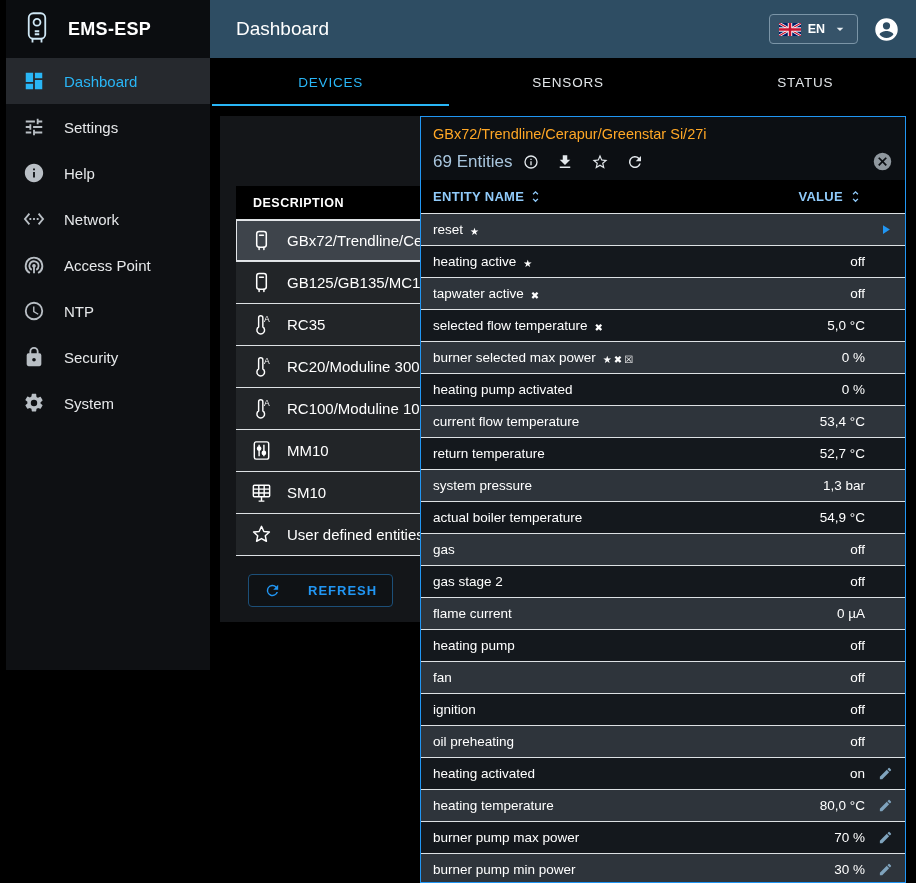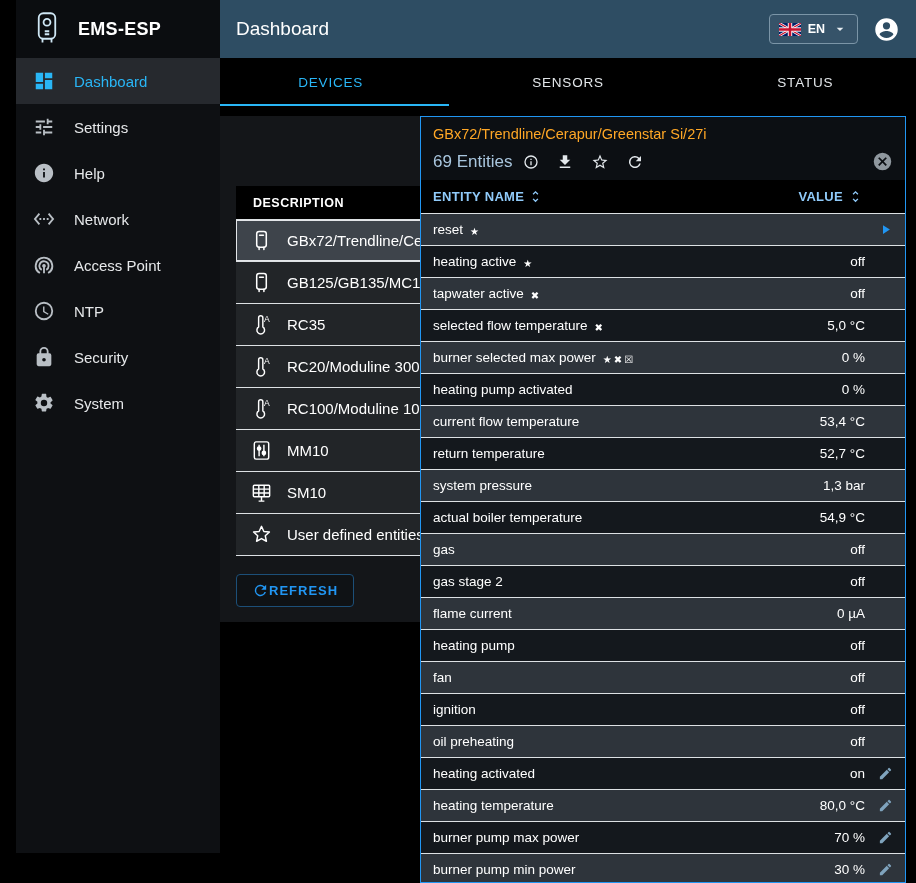--- a/index.html
+++ b/index.html
@@ -1,20 +1,20 @@
 <!DOCTYPE html>
 <html><head>
 <meta charset="utf-8">
 <style>
   *{box-sizing:border-box;margin:0;padding:0}
   html,body{width:916px;height:883px;background:#000;color:#fff;
     font-family:"Liberation Sans",sans-serif;overflow:hidden;position:relative}
 
   
-  .sidebar{position:absolute;left:16px;top:0;width:204px;height:853px;background:#0e1013;z-index:5}
+  .sidebar{position:absolute;left:6px;top:0;width:204px;height:670px;background:#0e1013;z-index:5}
   .brand{height:58px;display:flex;align-items:center;gap:13px;padding:0 13px;background:#0b0d10}
   .brand-icon{width:36px;height:36px;color:#cfe7f5;display:flex}
   .brand-title{font-size:18px;font-weight:bold;letter-spacing:.3px}
   .nav-item{height:46px;display:flex;align-items:center;gap:19px;padding:0 17px;color:#e6e8ea;cursor:pointer}
   .nav-item .nav-icon{width:22px;height:22px;color:#b9bfc5;display:flex;flex:none}
   .nav-item.active{background:#26292e;color:#29b6f6}
   .nav-item.active .nav-icon{color:#29b6f6}
   .nav-label{font-size:15px}
 
   
@@ -37,21 +37,21 @@
 
   
   .content-card{position:absolute;left:220px;top:116px;width:686px;height:506px;background:#141619;z-index:1}
   .devices{position:absolute;left:236px;top:186px;width:470px;z-index:2}
   .devices-header{height:34px;background:#000;display:flex;align-items:center;padding-left:17px;
     font-size:12.5px;font-weight:bold;letter-spacing:.5px;border-bottom:1px solid #dde1e4}
   .drow{height:42px;background:#222528;display:flex;align-items:center;gap:14px;padding-left:14px;
     border-bottom:1px solid #dde1e4;font-size:15px;cursor:pointer;white-space:nowrap;overflow:hidden}
   .drow .dicon{width:23px;height:23px;color:#fff;display:flex;flex:none}
   .drow.selected{background:#3e444b;box-shadow:inset 0 0 0 1px #e3e6e9}
-  .refresh-btn{position:absolute;left:236px;top:574px;height:33px;display:flex;align-items:center;gap:0;
+  .refresh-btn{position:absolute;left:248px;top:574px;height:33px;display:flex;align-items:center;gap:27px;
     padding:0 15px;border:1px solid #1c4f78;border-radius:4px;color:#2196f3;font-size:13px;font-weight:bold;
     letter-spacing:1px;background:#0f1215;cursor:pointer;z-index:2}
   .refresh-btn .btn-icon{width:17px;height:17px;display:flex}
 
   
   .panel{position:absolute;left:420px;top:116px;width:486px;height:767px;background:#0c0f13;
     border:1px solid #2196f3;z-index:6;display:flex;flex-direction:column;overflow:hidden}
   .panel-title{padding:9px 12px 2px;color:#ffa726;font-size:14.5px;white-space:nowrap;overflow:hidden}
   .panel-toolbar{display:flex;align-items:center;gap:17px;padding:7px 12px 8px}
   .entities-count{font-size:17px;color:#a9c6de;margin-right:0}

